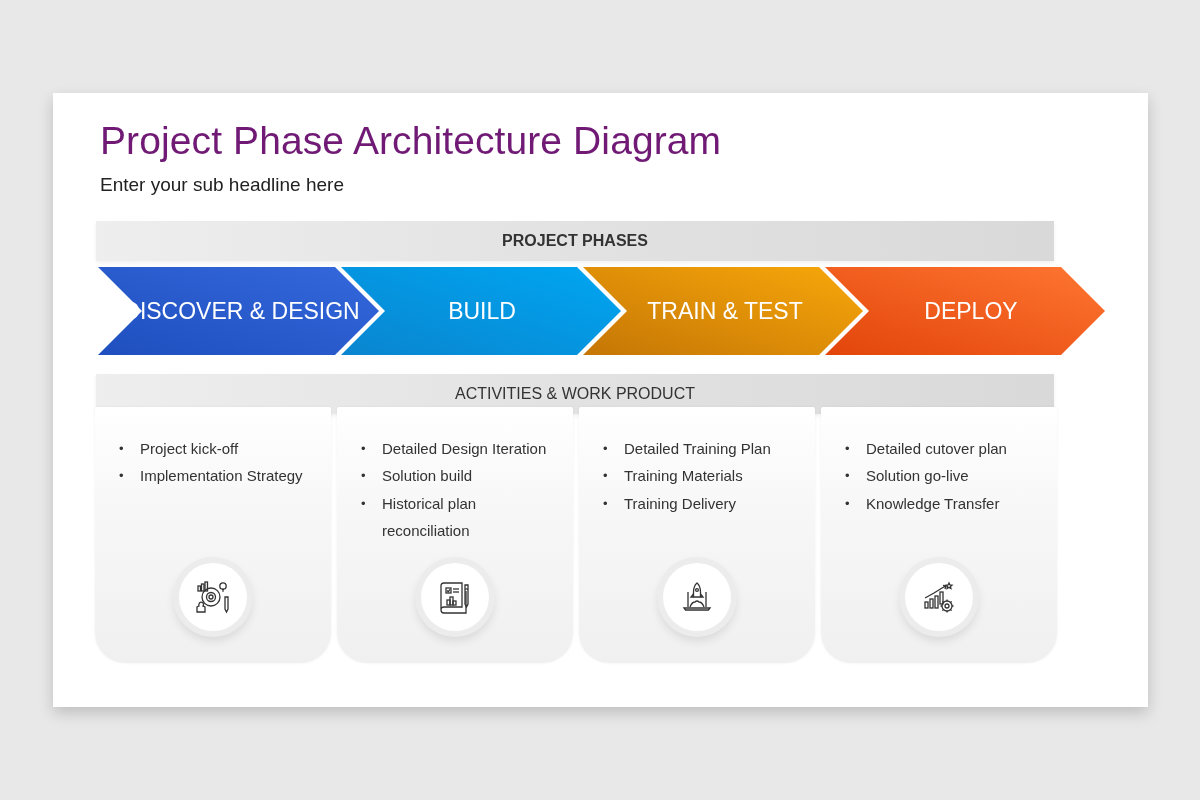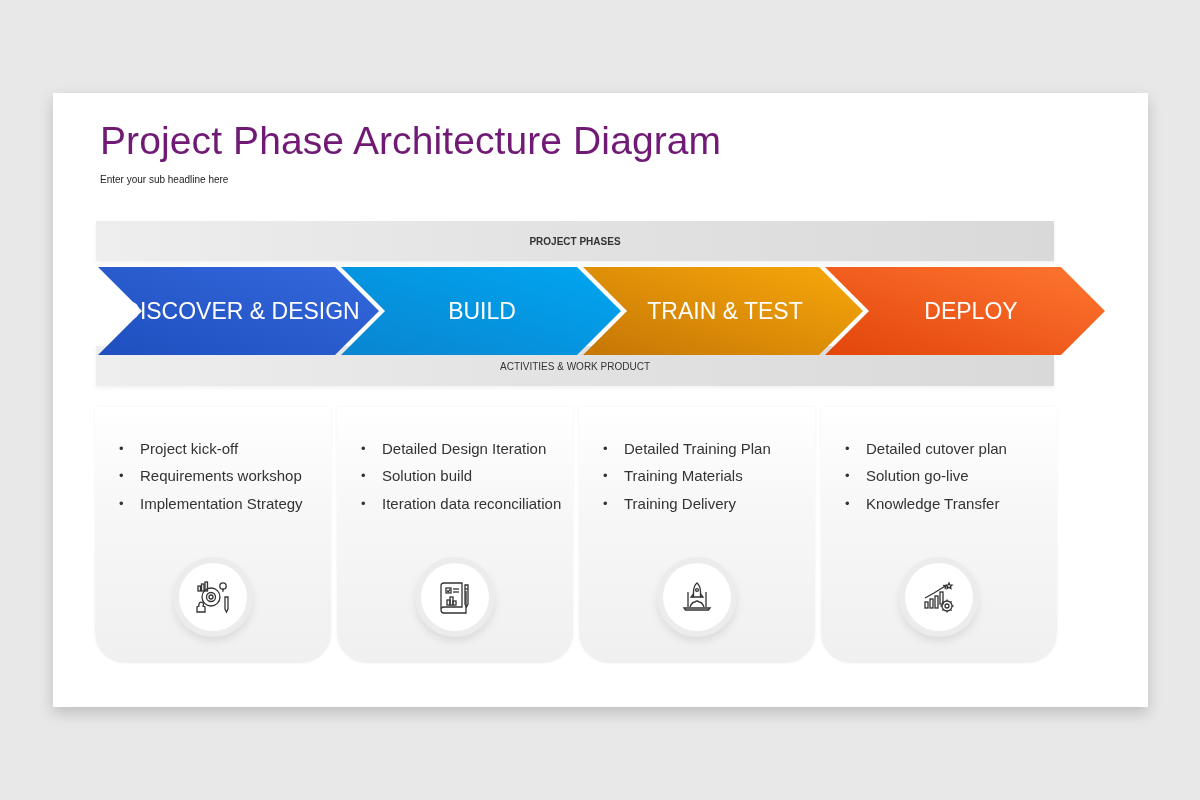--- a/index.html
+++ b/index.html
@@ -1,27 +1,27 @@
 <!DOCTYPE html>
 <html><head>
 <meta charset="utf-8">
 <style>
   * { box-sizing: border-box; margin: 0; padding: 0; }
   html, body { width: 1200px; height: 800px; overflow: hidden; }
   body { background: #e9e8e9; font-family: "Liberation Sans", "DejaVu Sans", sans-serif; position: relative; }
   .slide { position: absolute; left: 53px; top: 93px; width: 1095px; height: 614px; background: #fff;
            box-shadow: 0 6px 14px rgba(0,0,0,0.18); }
   .title { position: absolute; left: 47px; top: 26px; font-size: 39px; color: #701a75; font-weight: normal; letter-spacing: 0.1px; }
-  .subtitle { position: absolute; left: 47px; top: 81px; font-size: 10px; color: #222; }
-  .band { position: absolute; left: 43px; width: 958px; height: 40px; color: #333; font-size: 10px;
+  .subtitle { position: absolute; left: 47px; top: 81px; font-size: 19px; color: #222; }
+  .band { position: absolute; left: 43px; width: 958px; height: 40px; color: #333; font-size: 16px;
           display: flex; align-items: center; justify-content: center;
           background: linear-gradient(90deg, #eeeeee 0%, #e2e2e2 50%, #d9d9d9 100%);
           box-shadow: 0 2px 4px rgba(0,0,0,0.06); }
   .band.top { top: 128px; font-weight: bold; }
-  .band.bottom { top: 253px; }
+  .band.bottom { top: 281px; }
   .chevrons { position: absolute; left: 43px; top: 172px; width: 1010px; height: 92px; }
   .chev { position: absolute; top: 0; height: 92px; display: flex; align-items: center; justify-content: center;
           color: #fff; font-size: 23px; }
   .chev span { position: relative; z-index: 2; }
   .chev svg { position: absolute; left: 0; top: 0; z-index: 1; }
   .cards { position: absolute; left: 42px; top: 314px; width: 962px; height: 256px; }
   .card { position: absolute; top: 0; width: 236px; height: 256px; border-radius: 2px 2px 30px 30px;
           background: linear-gradient(180deg, #ffffff 0%, #f7f7f7 40%, #f0f0f0 100%);
           box-shadow: 0 0 3px rgba(0,0,0,0.06); }
   .card ul { list-style: none; position: absolute; left: 24px; top: 28px; right: 8px; }
@@ -99,21 +99,20 @@
 
   <div class="band bottom">
     <span>ACTIVITIES &amp; WORK PRODUCT</span>
   </div>
 
   <div class="cards">
 
     <div class="card" style="left:0;">
       <ul>
         <li>Project kick-off</li>
-        <li>Requirements workshop</li>
         <li>Implementation Strategy</li>
       </ul>
       <div class="icon-wrap">
         <svg width="34" height="34" viewBox="0 0 34 34" fill="none" stroke="#333" stroke-width="1.3">
           <rect x="2" y="6" width="2.5" height="5"></rect>
             <rect x="5.5" y="4" width="2.5" height="7"></rect>
             <rect x="9" y="2" width="2.5" height="9"></rect>
           <circle cx="15" cy="17" r="9"></circle>
             <circle cx="15" cy="17" r="4.5"></circle>
             <circle cx="15" cy="17" r="2"></circle>
@@ -123,21 +122,21 @@
           <path d="M29 17 l3 0 l0 12 l-1.5 3 l-1.5 -3 z"></path>
           <path d="M3 24 a2.3 2.3 0 1 1 4 2 l2 1 l0 5 l-8 0 l0 -5 l2 -1 a2.3 2.3 0 0 1 0 -2 z"></path>
         </svg>
       </div>
     </div>
 
     <div class="card" style="left:242px;">
       <ul>
         <li>Detailed Design Iteration</li>
         <li>Solution build</li>
-        <li>Iteration data reconciliation</li>
+        <li>Historical plan reconciliation</li>
       </ul>
       <div class="icon-wrap">
         <svg width="34" height="34" viewBox="0 0 34 34" fill="none" stroke="#333" stroke-width="1.3">
           <path d="M3 6 q0 -3 3 -3 l18 0 l0 24 l-18 0 q-3 0 -3 3 z"></path>
           <path d="M3 30 q0 3 3 3 l22 0 l0 -22"></path>
           <rect x="8" y="8" width="5" height="5"></rect>
             <polyline points="9,10.5 10.3,11.8 12,9.3"></polyline>
           <line x1="15" y1="9" x2="21" y2="9"></line>
             <line x1="15" y1="12" x2="21" y2="12"></line>
           <rect x="9" y="20" width="3" height="5"></rect>

